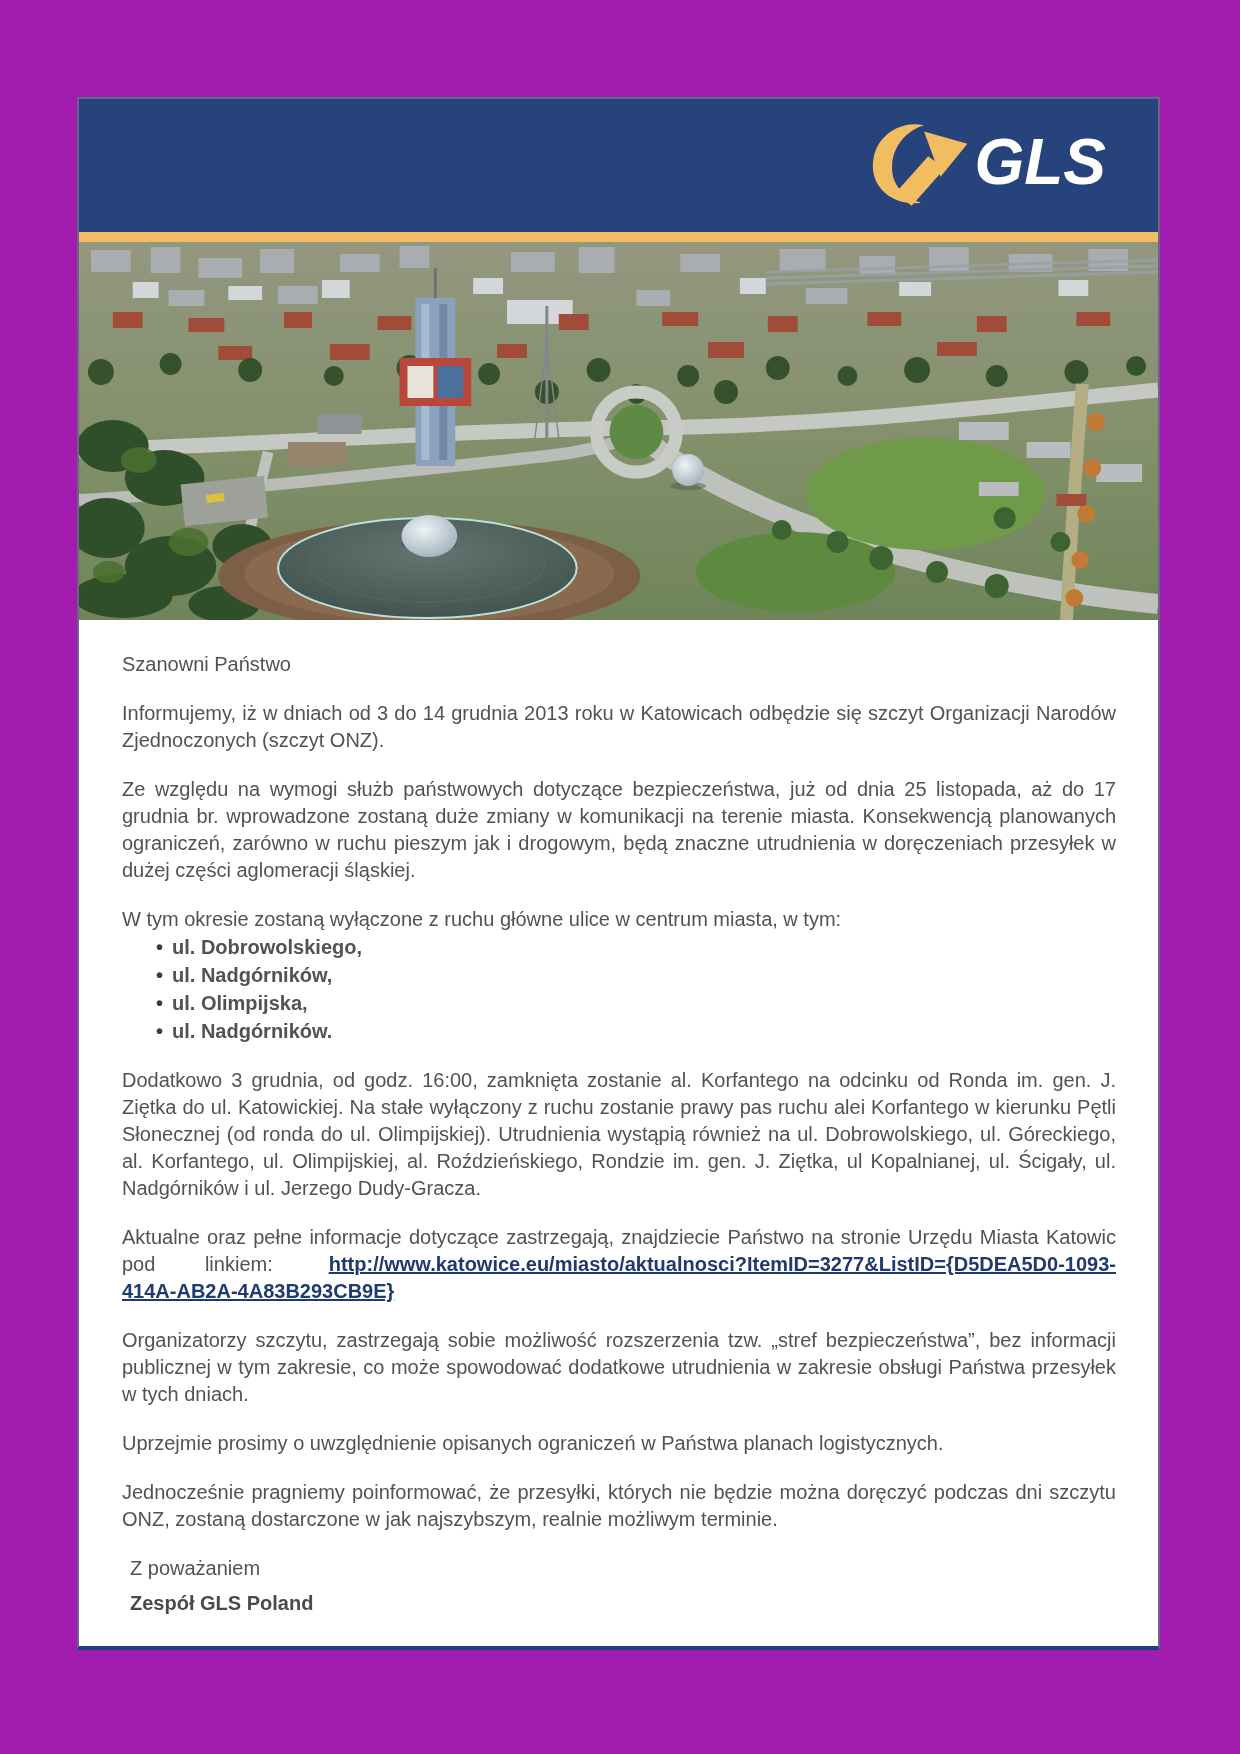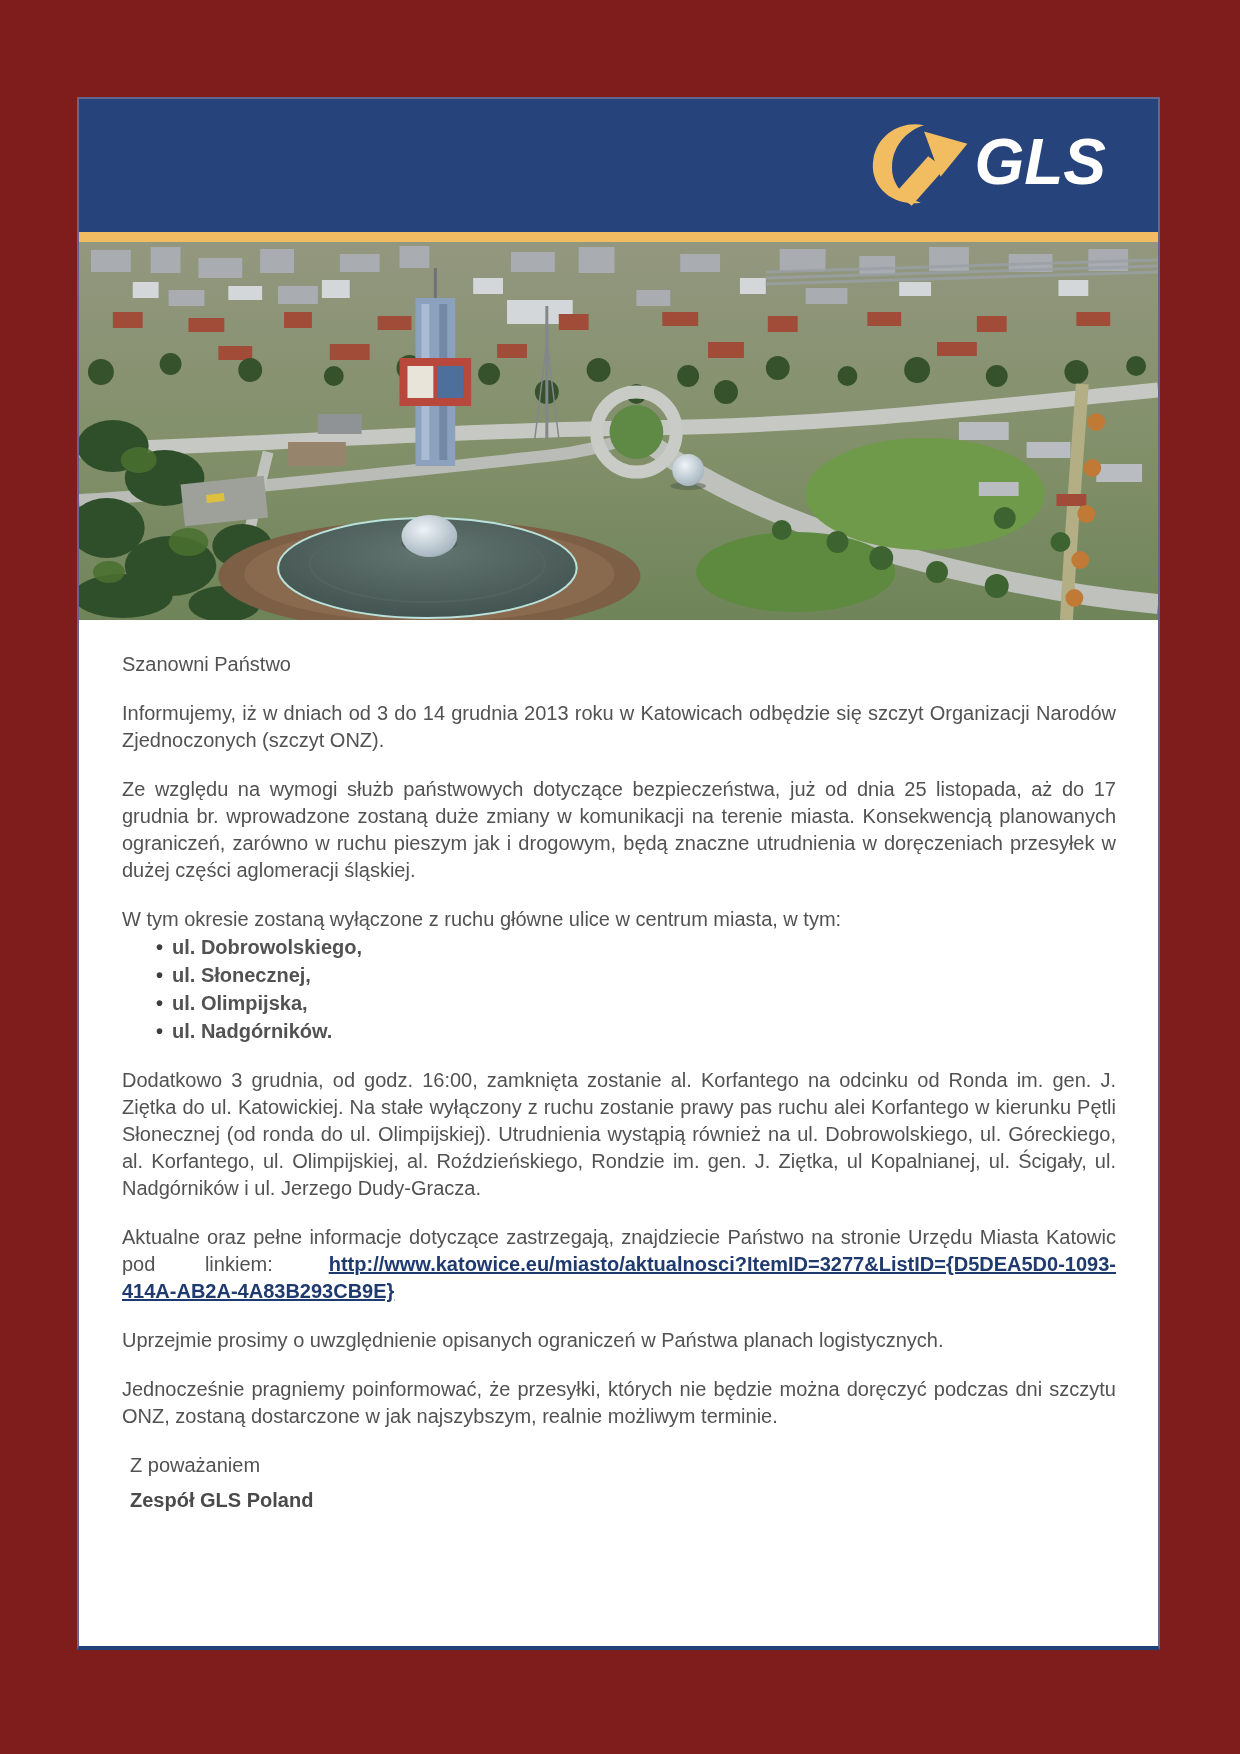--- a/index.html
+++ b/index.html
@@ -1,17 +1,17 @@
 <!DOCTYPE html>
 <html><head>
 <meta charset="utf-8">
 <style>
   html,body { margin:0; padding:0; background:#ffffff; }
   .page {
-    position:relative; width:1240px; height:1754px; background:#7f1d1d;
+    position:relative; width:1240px; height:1754px; background:#a21caf;
     font-family:"Liberation Sans", sans-serif; overflow:hidden;
   }
   .frame {
     position:absolute; left:77px; top:97px; width:1083px; height:1553px;
     box-sizing:border-box;
     border:2px solid #66668c;
     border-bottom:4px solid #20407a;
     background:#ffffff;
   }
   .header {
@@ -231,29 +231,30 @@
     <div class="body-text">
       <p class="salutation">Szanowni Państwo</p>
 
       <p>Informujemy, iż w dniach od 3 do 14 grudnia 2013 roku w Katowicach odbędzie się szczyt Organizacji Narodów Zjednoczonych (szczyt ONZ).</p>
 
       <p>Ze względu na wymogi służb państwowych dotyczące bezpieczeństwa, już od dnia 25 listopada, aż do 17 grudnia br.  wprowadzone zostaną duże zmiany w komunikacji na terenie miasta. Konsekwencją planowanych ograniczeń, zarówno w ruchu pieszym jak i drogowym, będą znaczne utrudnienia w doręczeniach przesyłek w dużej części aglomeracji śląskiej.</p>
 
       <p style="margin-bottom:0">W tym okresie zostaną wyłączone z ruchu główne ulice w centrum miasta, w tym:</p>
       <ul class="streets">
         <li><span>ul. Dobrowolskiego,</span></li>
-        <li><span>ul. Słonecznej,</span></li>
+        <li><span>ul. Nadgórników,</span></li>
         <li><span>ul. Olimpijska,</span></li>
         <li><span>ul. Nadgórników.</span></li>
       </ul>
 
       <p>Dodatkowo 3 grudnia, od godz. 16:00, zamknięta zostanie al. Korfantego na odcinku od Ronda im. gen. J. Ziętka do ul. Katowickiej. Na stałe wyłączony z ruchu zostanie prawy pas ruchu alei Korfantego w kierunku Pętli Słonecznej (od ronda do ul. Olimpijskiej). Utrudnienia wystąpią również na ul. Dobrowolskiego, ul. Góreckiego, al. Korfantego, ul. Olimpijskiej, al. Roździeńskiego, Rondzie im. gen. J. Ziętka, ul Kopalnianej, ul. Ścigały, ul. Nadgórników i ul. Jerzego Dudy-Gracza.</p>
 
       <p><span>Aktualne oraz pełne informacje dotyczące zastrzegają, znajdziecie Państwo na stronie Urzędu Miasta Katowic pod linkiem:</span><span class="tab-gap"></span><a class="info-link" href="#">http://www.katowice.eu/miasto/aktualnosci?ItemID=3277&amp;ListID={D5DEA5D0-1093-414A-AB2A-4A83B293CB9E}</a></p>
 
+      <p>Organizatorzy szczytu, zastrzegają sobie możliwość rozszerzenia tzw. „stref bezpieczeństwa”, bez informacji publicznej w tym zakresie, co może spowodować dodatkowe utrudnienia w zakresie obsługi Państwa przesyłek w tych dniach.</p>
 
       <p>Uprzejmie prosimy o uwzględnienie opisanych ograniczeń w Państwa planach logistycznych.</p>
 
       <p>Jednocześnie pragniemy poinformować, że przesyłki, których nie będzie można doręczyć podczas dni szczytu ONZ, zostaną dostarczone w jak najszybszym, realnie możliwym terminie.</p>
 
       <div class="signoff-block">
         <p>Z poważaniem</p>
         <p class="signature">Zespół GLS Poland</p>
       </div>
     </div>

